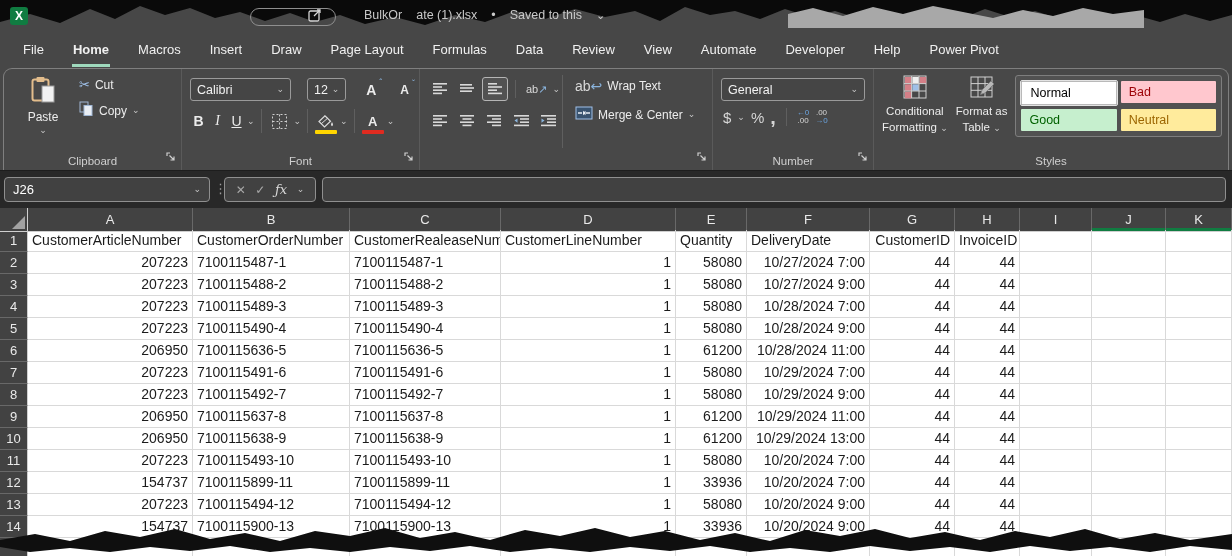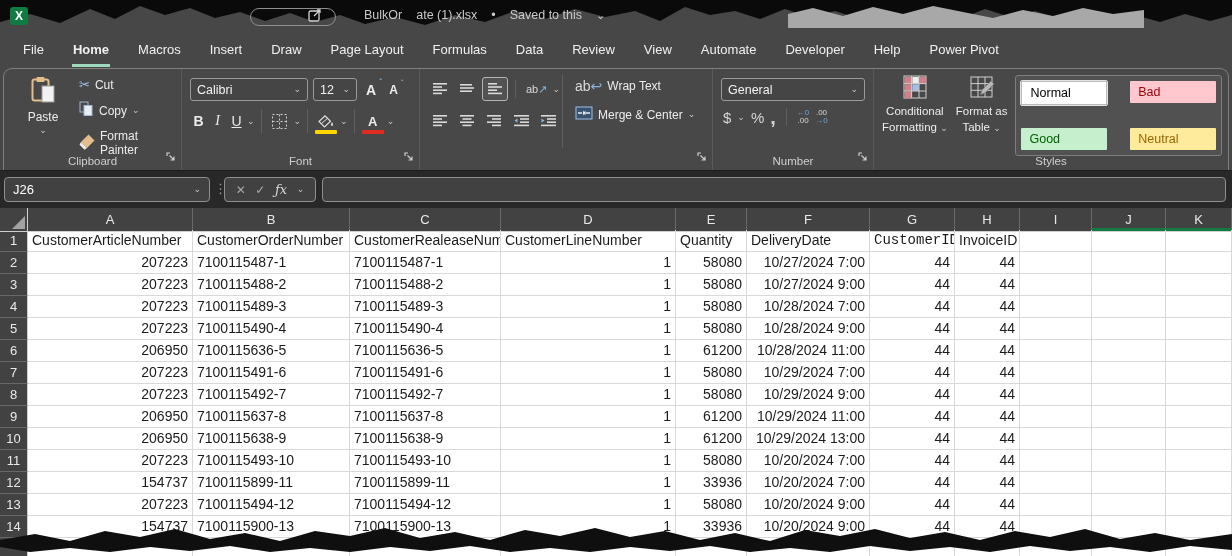--- a/index.html
+++ b/index.html
@@ -45,21 +45,21 @@
   .vsep{width:1px;background:#5f5f5f;height:24px;margin:0 4px;}
 
   
   .g-clip{width:178px;}
   .paste-btn{position:absolute;left:12px;top:7px;width:54px;height:72px;display:flex;flex-direction:column;
     align-items:center;justify-content:flex-start;gap:2px;border-radius:4px;}
   .clip-stack{position:absolute;left:72px;top:6px;display:flex;flex-direction:column;gap:5px;}
 
   
   .g-font{width:238px;}
-  .font-row1{display:flex;align-items:center;gap:5px;margin:9px 6px 0 8px;}
+  .font-row1{display:flex;align-items:center;gap:16px;margin:9px 6px 0 8px;}
   .font-row2{display:flex;align-items:center;margin:8px 4px 0 8px;gap:2px;}
   .bigA{position:relative;color:#ececec;font-size:14px;font-weight:bold;padding:0 4px;}
   .bigA .caret{position:absolute;top:-5px;right:-2px;font-size:9px;color:#8ab4dd;font-weight:normal;}
   .fmtletter{font-size:14px;color:#ececec;width:17px;text-align:center;}
   .ucolor{position:relative;}
   .colorbar{position:absolute;left:1px;right:1px;bottom:-2px;height:4px;border-radius:1px;}
 
   
   .g-align{width:293px;}
   .al-left{position:absolute;left:8px;top:8px;}
@@ -75,21 +75,21 @@
   .num-row2{display:flex;align-items:center;margin:7px 6px 0 10px;gap:6px;}
   .numglyph{color:#d6d6d6;font-size:15px;}
   .decbtn{display:flex;flex-direction:column;align-items:center;line-height:1;font-size:8px;color:#d6d6d6;}
   .decbtn .blue{color:#6aa4e0;}
 
   
   .g-styles{flex:1;}
   .styles-content{display:flex;align-items:flex-start;padding:6px 4px 0 8px;gap:8px;}
   .stackbtn{display:flex;flex-direction:column;align-items:center;gap:1px;color:#ececec;font-size:11.5px;line-height:1.3;}
   .style-gallery{flex:1;margin-right:2px;border:1px solid #7e7e7e;border-radius:3px;background:#515151;
-    display:grid;grid-template-columns:1fr 1fr;gap:23px;padding:5px;}
+    display:grid;grid-template-columns:1fr 1fr;gap:4px;padding:5px;}
   .chip{height:22px;display:flex;align-items:center;padding-left:8px;font-size:12.5px;border-radius:1px;cursor:default;}
   .selchip{border:1.5px solid #b9b9b9;outline:1px solid #e3e3e3;}
 
   
   .fbar{position:absolute;left:0;top:170px;width:1232px;height:38px;background:#282828;border-top:1px solid #1d1d1d;}
   .namebox{position:absolute;left:4px;top:6px;width:206px;height:25px;box-sizing:border-box;border:1px solid #8f8f8f;
     border-radius:4px;background:#414141;display:flex;align-items:center;padding:0 8px;color:#fff;font-size:13px;}
   .namebox .chev9{margin-left:auto;}
   .fdots{position:absolute;left:214px;top:10px;color:#9a9a9a;font-size:13px;}
   .fxbox{position:absolute;left:224px;top:6px;width:92px;height:25px;box-sizing:border-box;border:1px solid #8f8f8f;
@@ -183,29 +183,20 @@
           </div>
           <div class="rbtn">
             <span>
               <svg width="15" height="16" viewBox="0 0 15 16">
                   <rect x="1" y="1" width="8" height="10" fill="#4a4a4a" stroke="#9fb6d4"></rect>
                   <rect x="5" y="4.5" width="8" height="10" fill="#e9eef5" stroke="#9fb6d4"></rect>
                 </svg>
             </span>
             <span>Copy</span>
             <span class="chev9">⌄</span>
-          </div>
-          <div class="rbtn">
-            <span>
-              <svg width="16" height="16" viewBox="0 0 16 16">
-                  <path d="M9.5 0.5 L15.5 6.5 L8 14 L2 8 Z" fill="#e3bd8c"></path>
-                  <path d="M2 8 L8 14 L5.5 15.8 L0.5 10.8 Z" fill="#ececec"></path>
-                </svg>
-            </span>
-            <span>Format Painter</span>
           </div>
         </div>
         <div class="glabel">Clipboard</div>
         <span class="launcher">
           <svg width="10" height="10" viewBox="0 0 10 10">
               <path d="M1 4 V1 H4 M3.5 3.5 L8 8 M8 4.5 V8 H4.5" fill="none" stroke="#cfcfcf" stroke-width="1.2"></path>
             </svg>
         </span>
       </div>
 
@@ -472,21 +463,21 @@
         <div class="colhead hrow">I</div>
         <div class="colhead hrow colsel">J</div>
         <div class="colhead hrow colsel">K</div>
         <div class="rowhead">1</div>
         <div class="cell" style="text-align: left;">CustomerArticleNumber</div>
         <div class="cell" style="text-align: left;">CustomerOrderNumber</div>
         <div class="cell" style="text-align: left;">CustomerRealeaseNumber</div>
         <div class="cell" style="text-align: left;">CustomerLineNumber</div>
         <div class="cell" style="text-align: left;">Quantity</div>
         <div class="cell" style="text-align: left;">DeliveryDate</div>
-        <div class="cell" style="text-align: right; font-family: Liberation Mono, monospace;">CustomerID</div>
+        <div class="cell" style="text-align: right;">CustomerID</div>
         <div class="cell" style="text-align: left;">InvoiceID</div>
         <div class="cell" style="text-align: left;"></div>
         <div class="cell" style="text-align: left;"></div>
         <div class="cell" style="text-align: left;"></div>
         <div class="rowhead">2</div>
         <div class="cell" style="text-align: right;">207223</div>
         <div class="cell" style="text-align: left;">7100115487-1</div>
         <div class="cell" style="text-align: left;">7100115487-1</div>
         <div class="cell" style="text-align: right;">1</div>
         <div class="cell" style="text-align: right;">58080</div>

